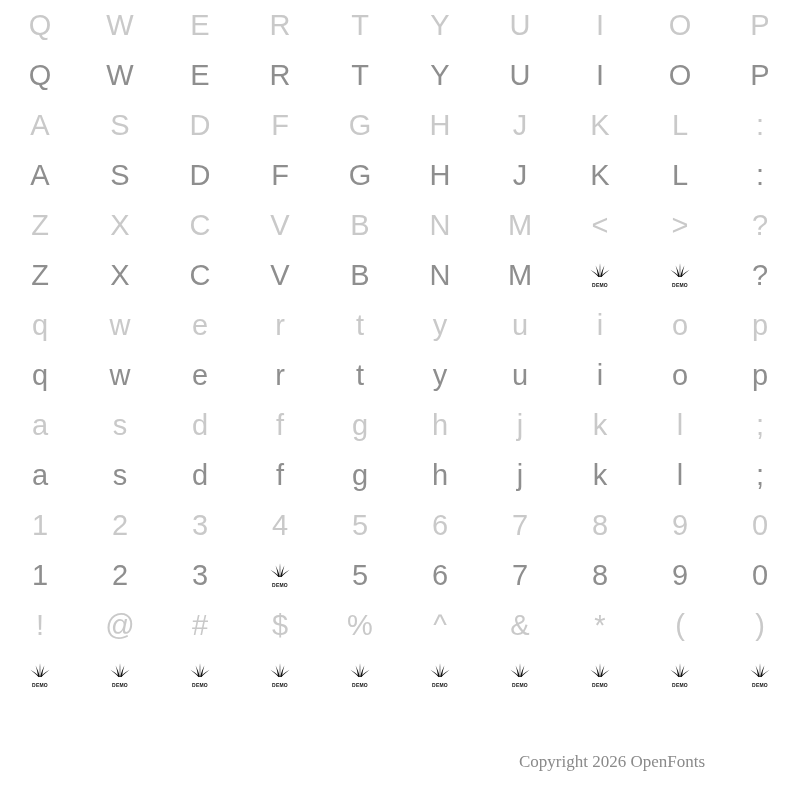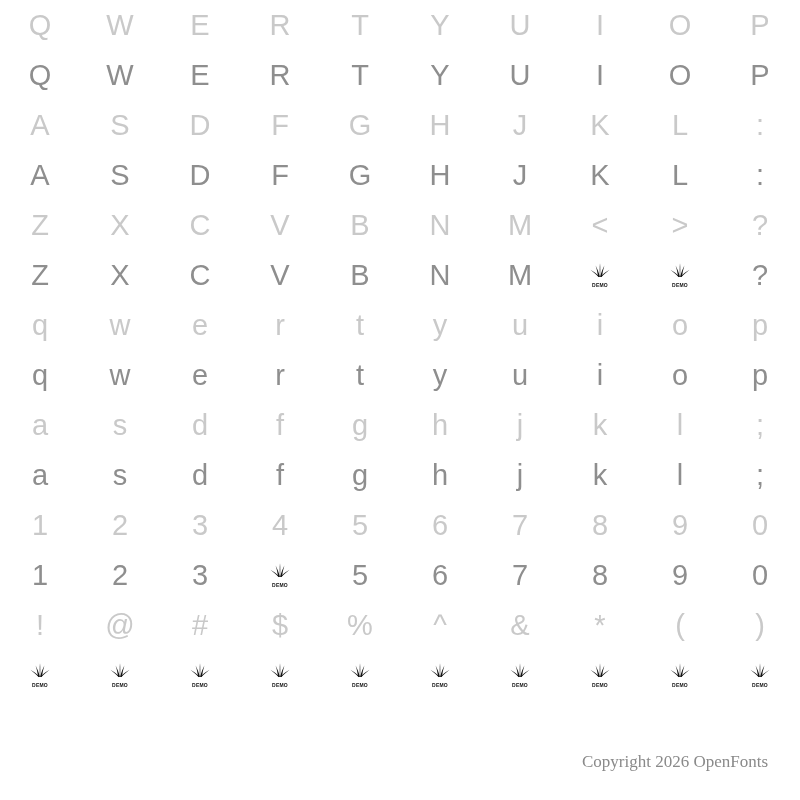--- a/index.html
+++ b/index.html
@@ -71,21 +71,21 @@
     letter-spacing: 0.2px;
     color: #111;
     font-family: "Liberation Sans", sans-serif;
   }
   .footer {
     position: absolute;
     left: 0;
     right: 0;
     bottom: 28px;
     text-align: right;
-    padding-right: 32px;
+    padding-right: 95px;
     font-size: 17px;
     color: #8a8a8a;
     font-family: "Liberation Serif", serif;
   }
 </style>
 </head>
 <body>
 
 <div class="sheet">
   <div class="grid" id="glyph-grid">

